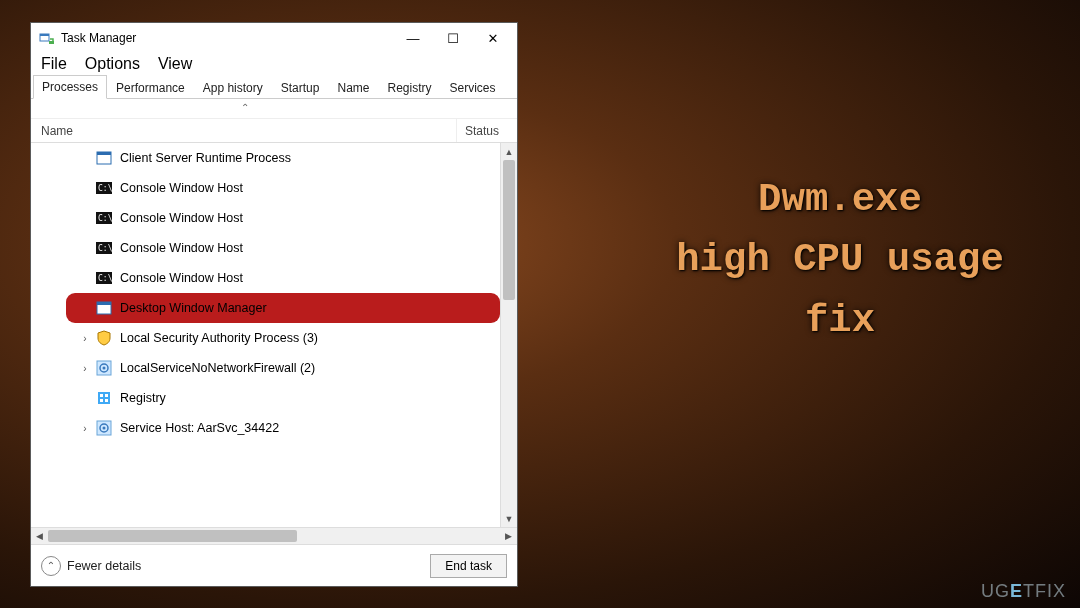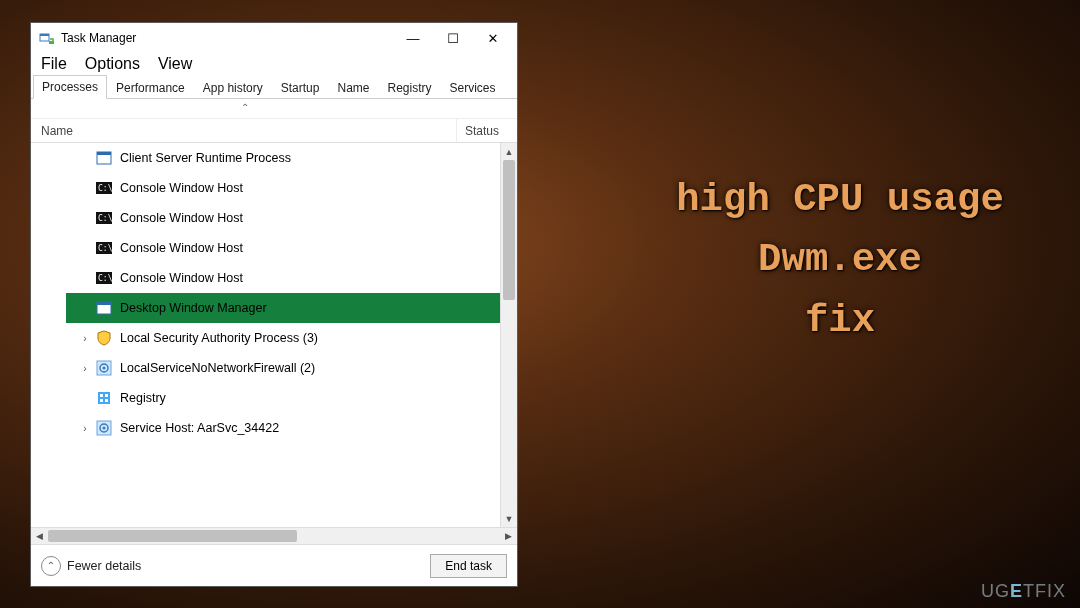--- a/index.html
+++ b/index.html
@@ -104,21 +104,21 @@
     overflow: hidden;
   }
   .row {
     height: 30px;
     display: flex;
     align-items: center;
     font-size: 12.5px;
     padding-left: 12px;
     margin-left: 35px;
   }
-  .row.selected { background: #15803d; }
+  .row.selected { background: #b91c1c; border-radius: 9px; }
   .expand {
     width: 14px;
     font-size: 10px;
     color: #555;
     text-align: center;
   }
   .row .expand.empty { visibility: hidden; }
   .proc-icon {
     width: 16px; height: 16px;
     margin: 0 8px 0 4px;
@@ -369,20 +369,20 @@
     <div class="fewer">
       <span class="circ">⌃</span>
       <span>Fewer details</span>
     </div>
     <button class="endtask">End task</button>
   </div>
 
 </div>
 
 <div class="caption">
+  <div>Dwm.exe</div>
   <div>high CPU usage</div>
-  <div>Dwm.exe</div>
   <div>fix</div>
 </div>
 
 <div class="watermark">
   UG<b style="color:#7ab8d8">E</b>TFIX
 </div>
 
 </body></html>

